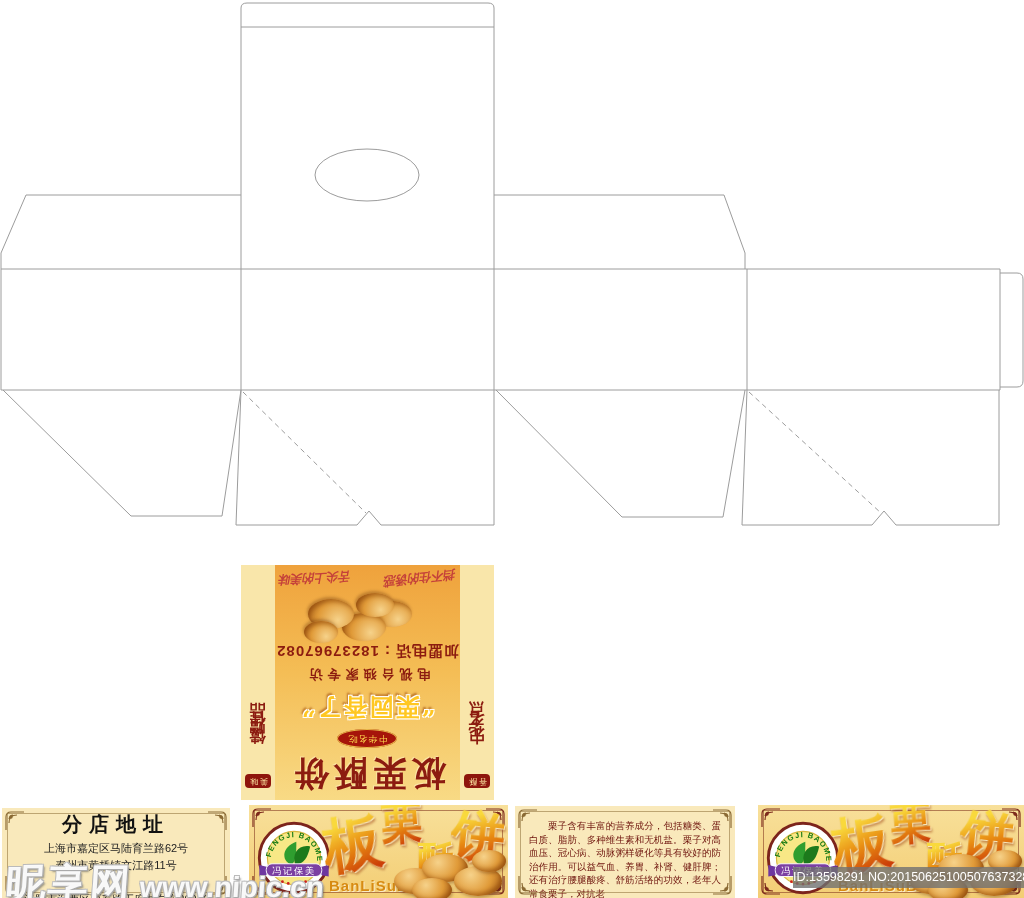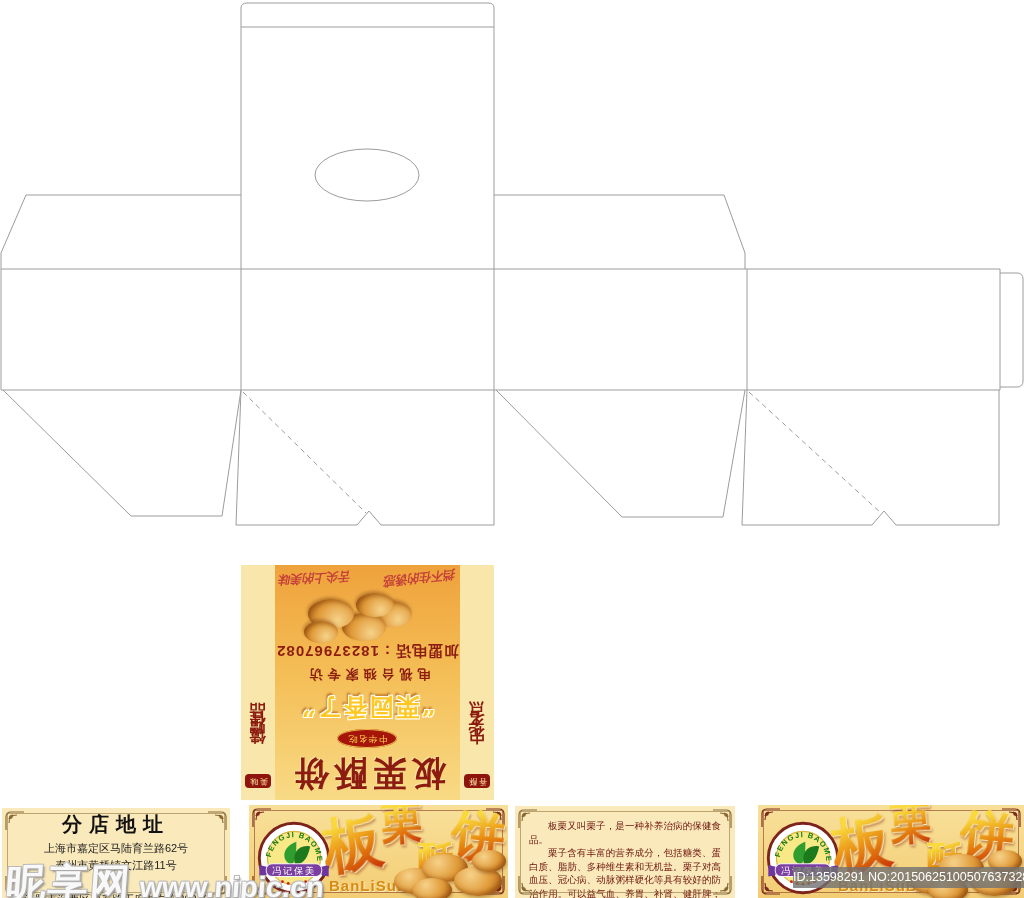--- a/index.html
+++ b/index.html
@@ -261,21 +261,20 @@
           <circle cx="6" cy="6" r="1.7" fill="currentColor"></circle>
         </svg>
       </span>
     <span class="corner c4">
         <svg viewBox="0 0 20 20">
           <path d="M1 19 V6 Q1 1 6 1 H19 M4 12 Q4 4 12 4 M4 8 q1 -4 4 -4" fill="none" stroke="currentColor" stroke-width="1.2"></path>
           <circle cx="6" cy="6" r="1.7" fill="currentColor"></circle>
         </svg>
       </span>
     <div class="info-text">
-      <p>板栗又叫栗子，是一种补养治病的保健食品。</p>
       <p>栗子含有丰富的营养成分，包括糖类、蛋白质、脂肪、多种维生素和无机盐。栗子对高血压、冠心病、动脉粥样硬化等具有较好的防治作用。可以益气血、养胃、补肾、健肝脾；还有治疗腰腿酸疼、舒筋活络的功效，老年人常食栗子，对抗老</p>
     </div>
   </div>
 
   <div class="panel red p-front2">
     <div class="frame"></div>
     <span class="corner c1">
         <svg viewBox="0 0 20 20">
           <path d="M1 19 V6 Q1 1 6 1 H19 M4 12 Q4 4 12 4 M4 8 q1 -4 4 -4" fill="none" stroke="currentColor" stroke-width="1.2"></path>
           <circle cx="6" cy="6" r="1.7" fill="currentColor"></circle>

